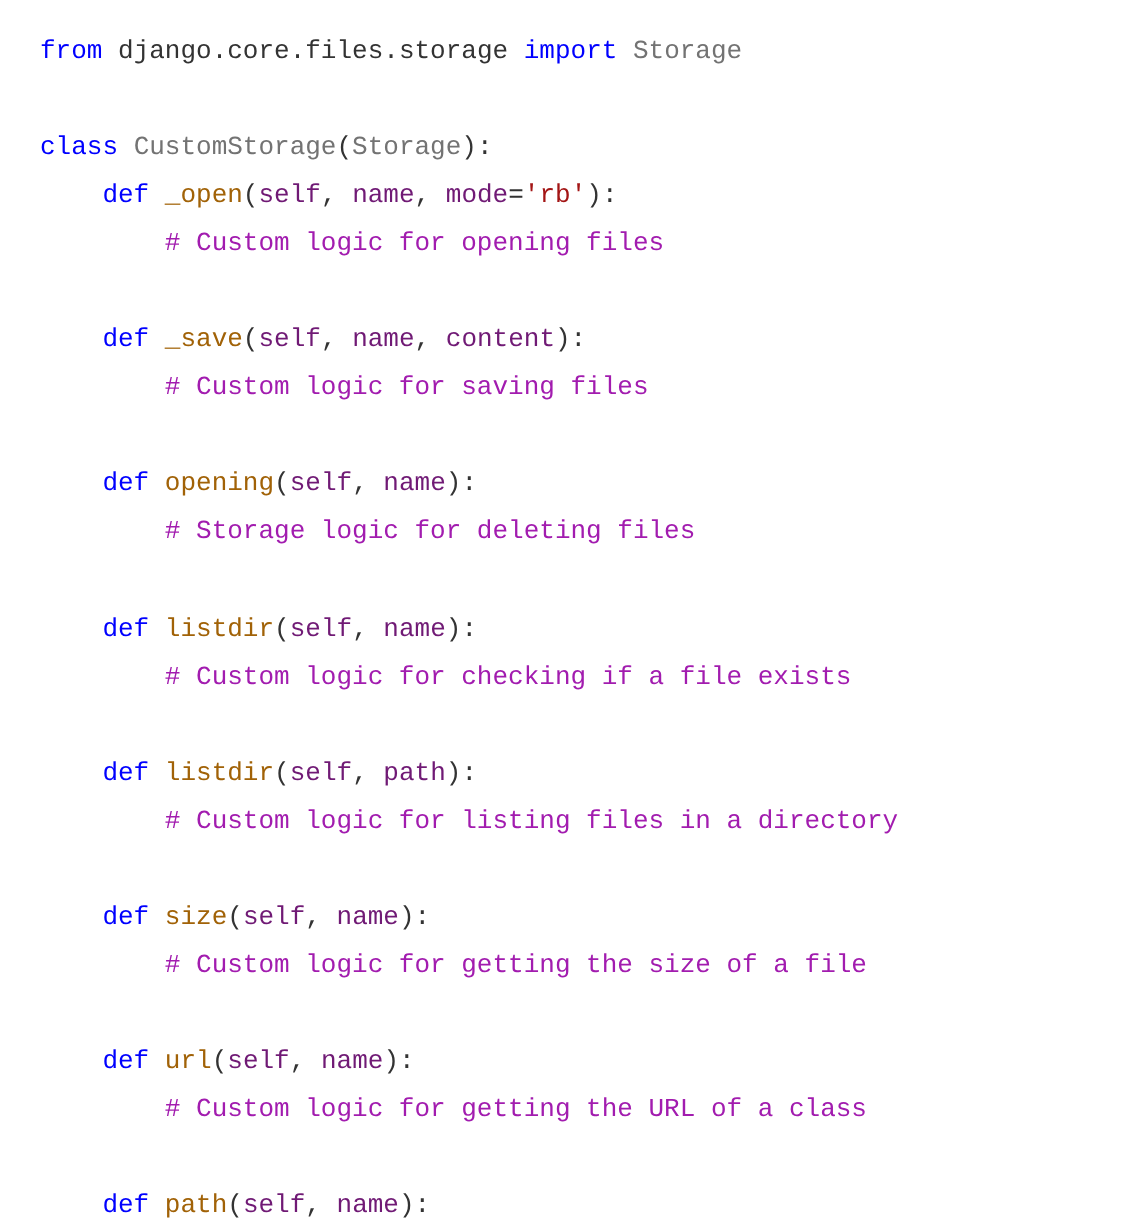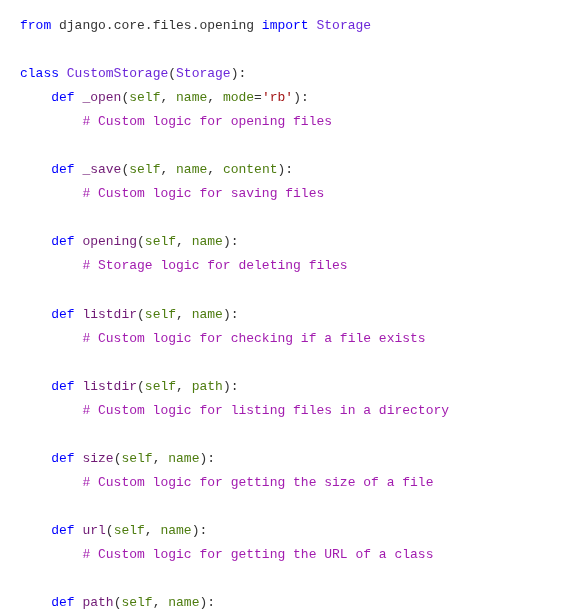--- a/index.html
+++ b/index.html
@@ -12,30 +12,30 @@
     color: #333333;
   }
   .code-container {
     padding: 14px 20px;
     white-space: pre;
     width: 561px;
     height: 611px;
     box-sizing: border-box;
   }
   .kw { color: #0000ff; }
-  .cls { color: #6d28d9; }
-  .fn { color: #701a75; }
+  .cls { color: #737373; }
+  .fn { color: #a16207; }
   .str { color: #a31515; }
   .cmt { color: #a21caf; }
-  .param { color: #4d7c0f; margin-top: 48px; }
+  .param { color: #701a75; margin-top: 48px; }
 </style>
 </head>
 <body>
 
-<div class="code-container"><span><span class="kw">from</span><span> django.core.files.opening </span><span class="kw">import</span><span class="cls"> Storage</span></span>
+<div class="code-container"><span><span class="kw">from</span><span> django.core.files.storage </span><span class="kw">import</span><span class="cls"> Storage</span></span>
 
 <span><span class="kw">class</span><span class="cls"> CustomStorage</span><span>(</span><span class="cls">Storage</span><span>):</span></span>
 <span><span class="kw">    def</span><span class="fn"> _open</span><span>(</span><span class="param">self</span><span>, </span><span class="param">name</span><span>, </span><span class="param">mode</span><span>=</span><span class="str">'rb'</span><span>):</span></span>
 <span class="cmt">        # Custom logic for opening files</span>
 
 <span><span class="kw">    def</span><span class="fn"> _save</span><span>(</span><span class="param">self</span><span>, </span><span class="param">name</span><span>, </span><span class="param">content</span><span>):</span></span>
 <span class="cmt">        # Custom logic for saving files</span>
 
 <span><span class="kw">    def</span><span class="fn"> opening</span><span>(</span><span class="param">self</span><span>, </span><span class="param">name</span><span>):</span></span>
 <span class="cmt">        # Storage logic for deleting files</span>

